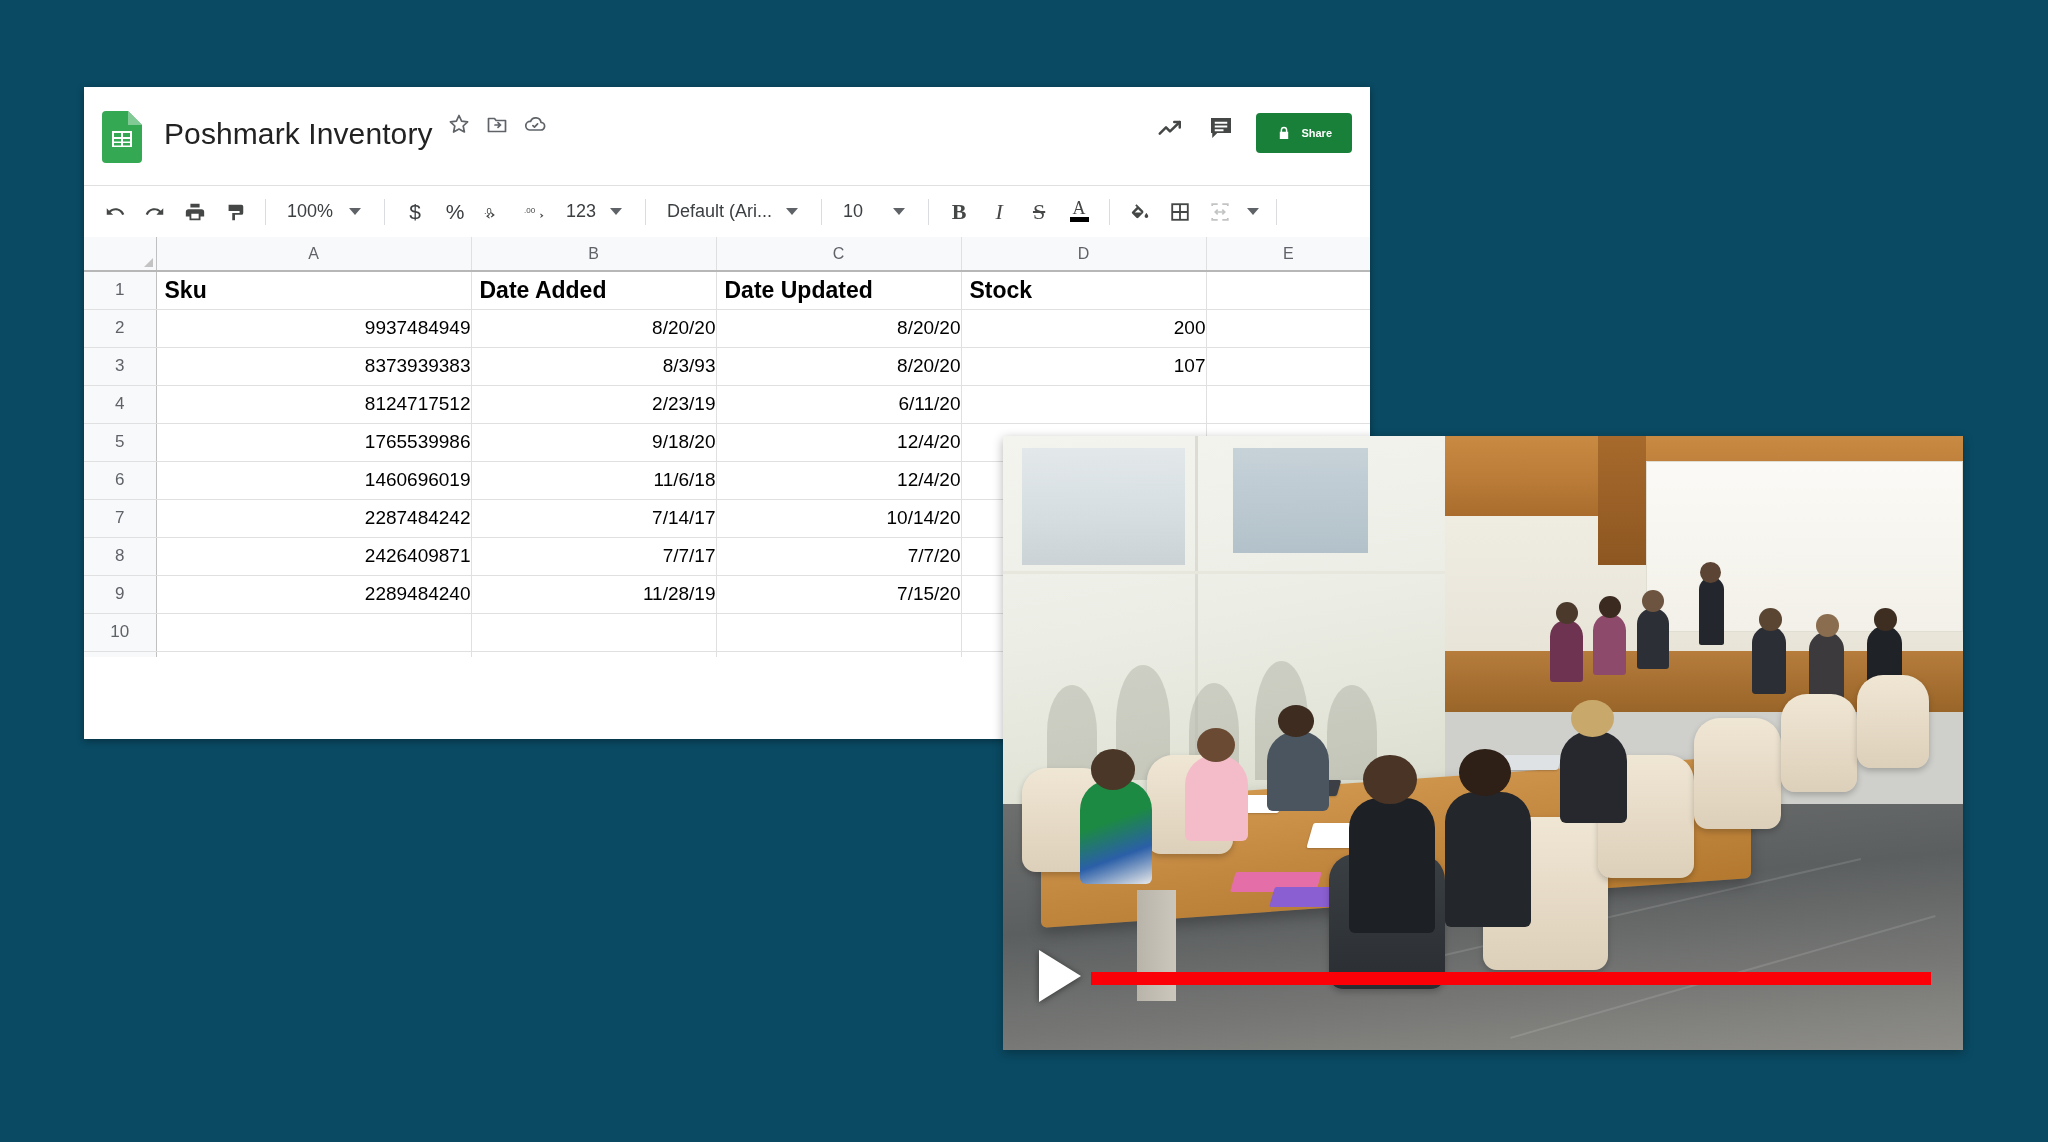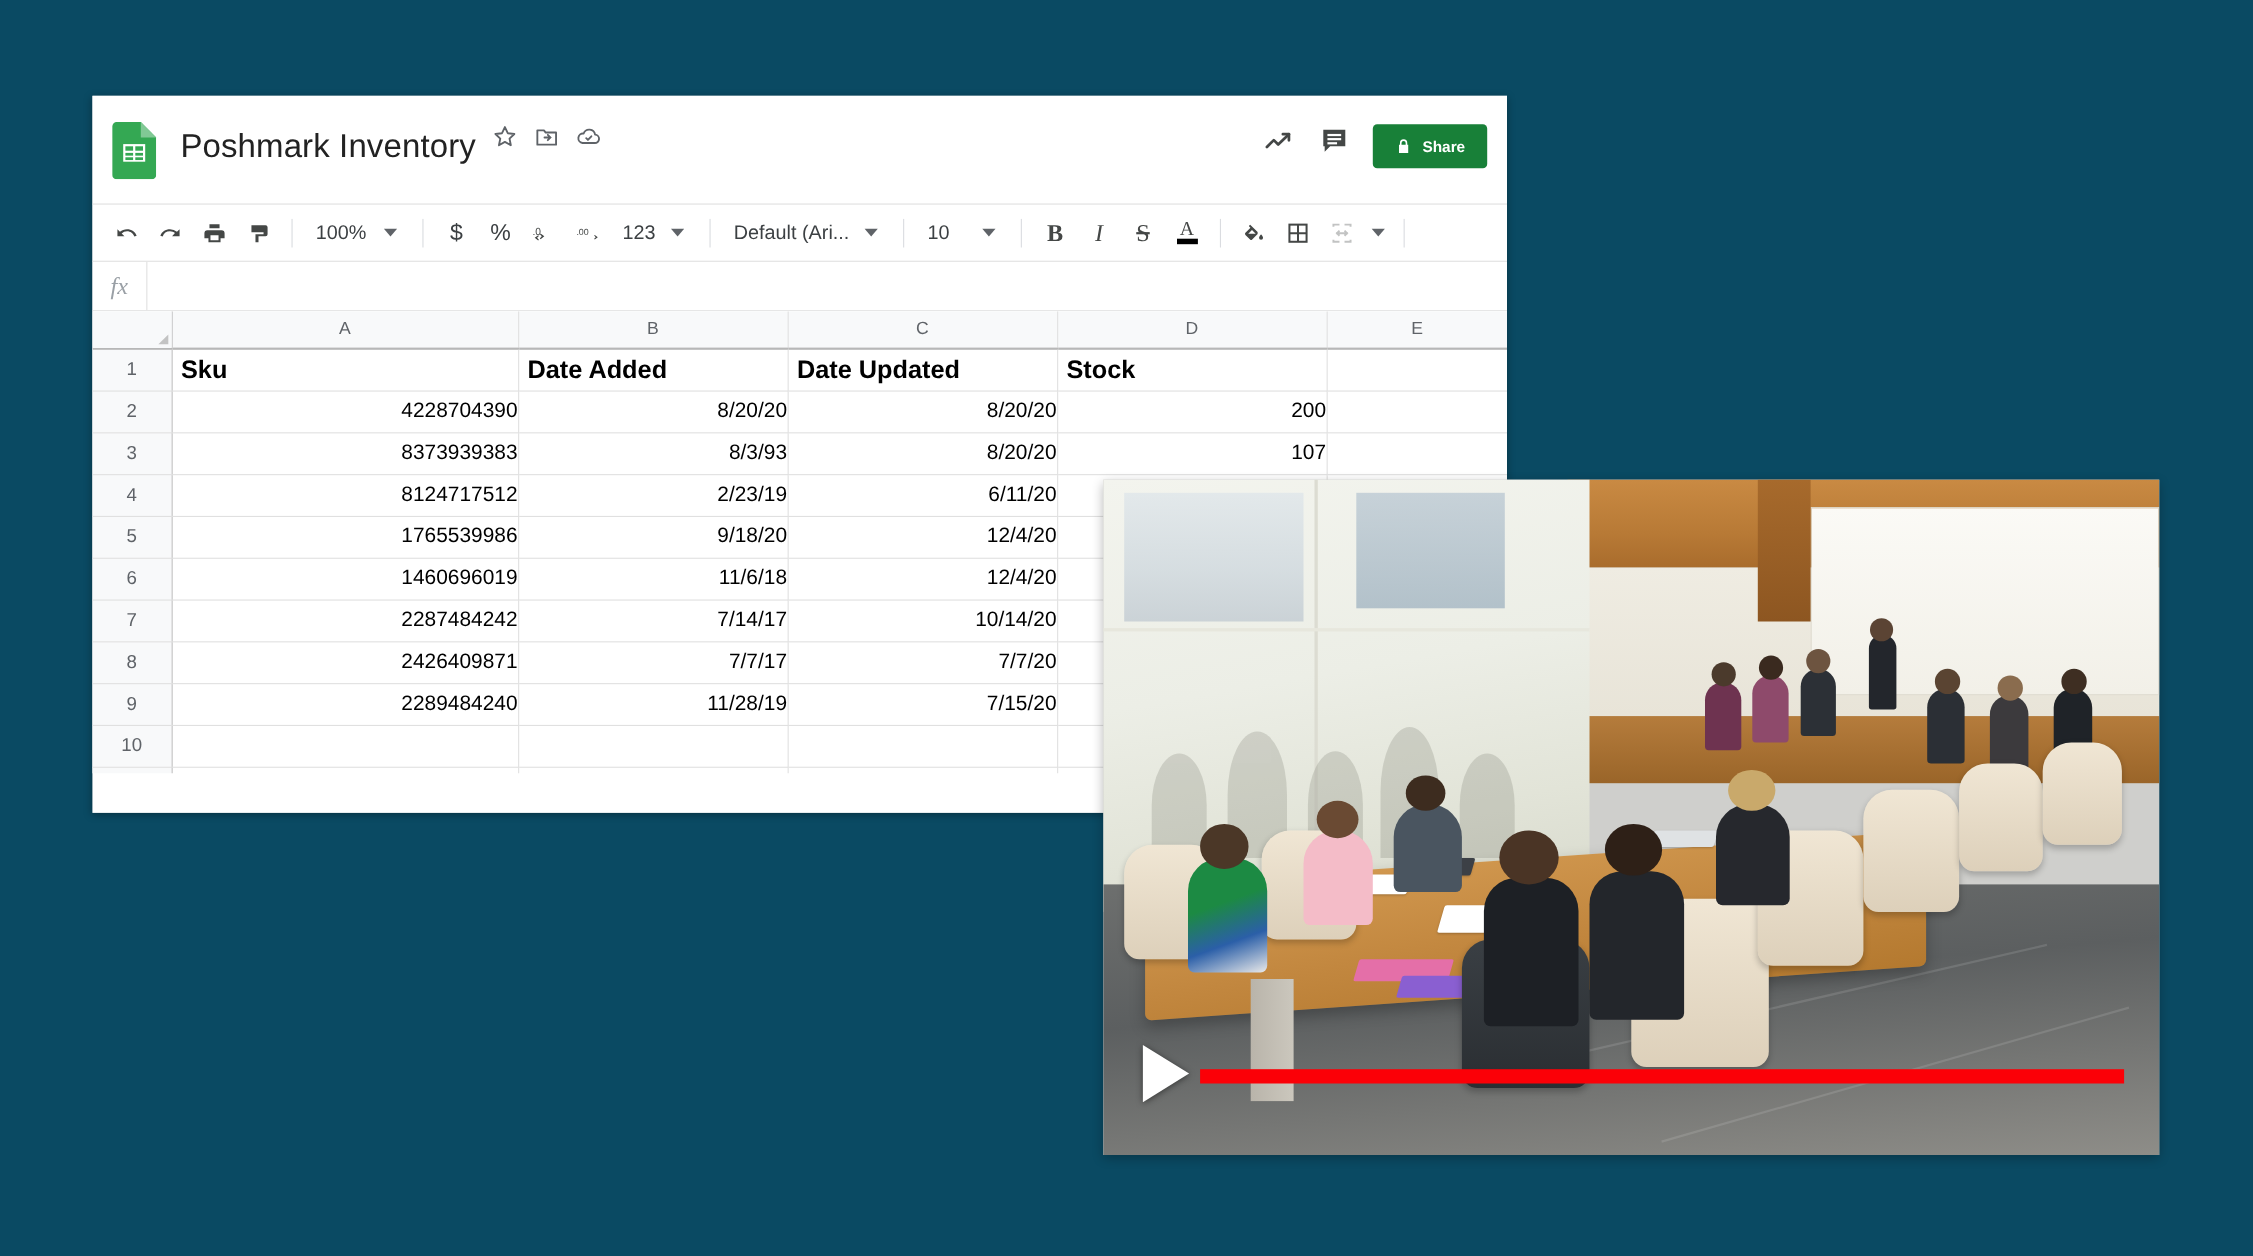--- a/index.html
+++ b/index.html
@@ -56,21 +56,21 @@
     display: flex; align-items: flex-start; gap: 20px;
     padding-top: 16px; padding-right: 4px;
   }
   .hr-icon { width: 30px; height: 30px; color: #5f6368; cursor: pointer; }
   .hr-icon svg { width: 100%; height: 100%; display: block; }
   .share-btn {
     display: flex; align-items: center; gap: 9px;
     background: #188038; color: #fff;
     border: none; border-radius: 4px;
     height: 40px; padding: 0 20px;
-    font-size: 14px; font-weight: bold;
+    font-size: 11px; font-weight: bold;
     font-family: "Liberation Sans", sans-serif;
     cursor: pointer; white-space: nowrap;
   }
   .share-btn svg { width: 16px; height: 16px; display:block; fill:#fff; }
 
   
   .toolbar {
     display: flex; align-items: center;
     height: 52px; border-top: 1px solid #e0e0e0;
     padding: 0 12px; gap: 2px; background: #fff;
@@ -431,24 +431,20 @@
         <path d="M6 12h12M14.5 9.5L17 12l-2.5 2.5M9.5 9.5L7 12l2.5 2.5"></path>
       </svg>
     </div>
     <div class="tb-btn" style="width:24px;">
       <span class="caret" style="margin:0;"></span>
     </div>
 
     <div class="tb-sep"></div>
   </div>
 
-  <div class="formula-bar">
-    <div class="fx-cell">fx</div>
-    <input class="formula-input" type="text" value="" style="">
-  </div>
 
   <div class="grid-scroll">
     <table class="grid">
       <colgroup>
         <col style="width:72px">
           <col style="width:315px">
           <col style="width:245px">
         <col style="width:245px">
           <col style="width:245px">
           <col style="width:164px">
@@ -469,21 +465,21 @@
           <td class="row-head">1</td>
           <td class="cell hdr">Sku</td>
           <td class="cell hdr">Date Added</td>
           <td class="cell hdr">Date Updated</td>
           <td class="cell hdr">Stock</td>
           <td class="cell blank-e"></td>
         </tr>
 
         <tr>
           <td class="row-head">2</td>
-          <td class="cell">4228704390</td>
+          <td class="cell">9937484949</td>
           <td class="cell">8/20/20</td>
           <td class="cell">8/20/20</td>
           <td class="cell">200</td>
           <td class="cell blank-e"></td>
         </tr>
 
         <tr>
           <td class="row-head">3</td>
           <td class="cell">8373939383</td>
           <td class="cell">8/3/93</td>

